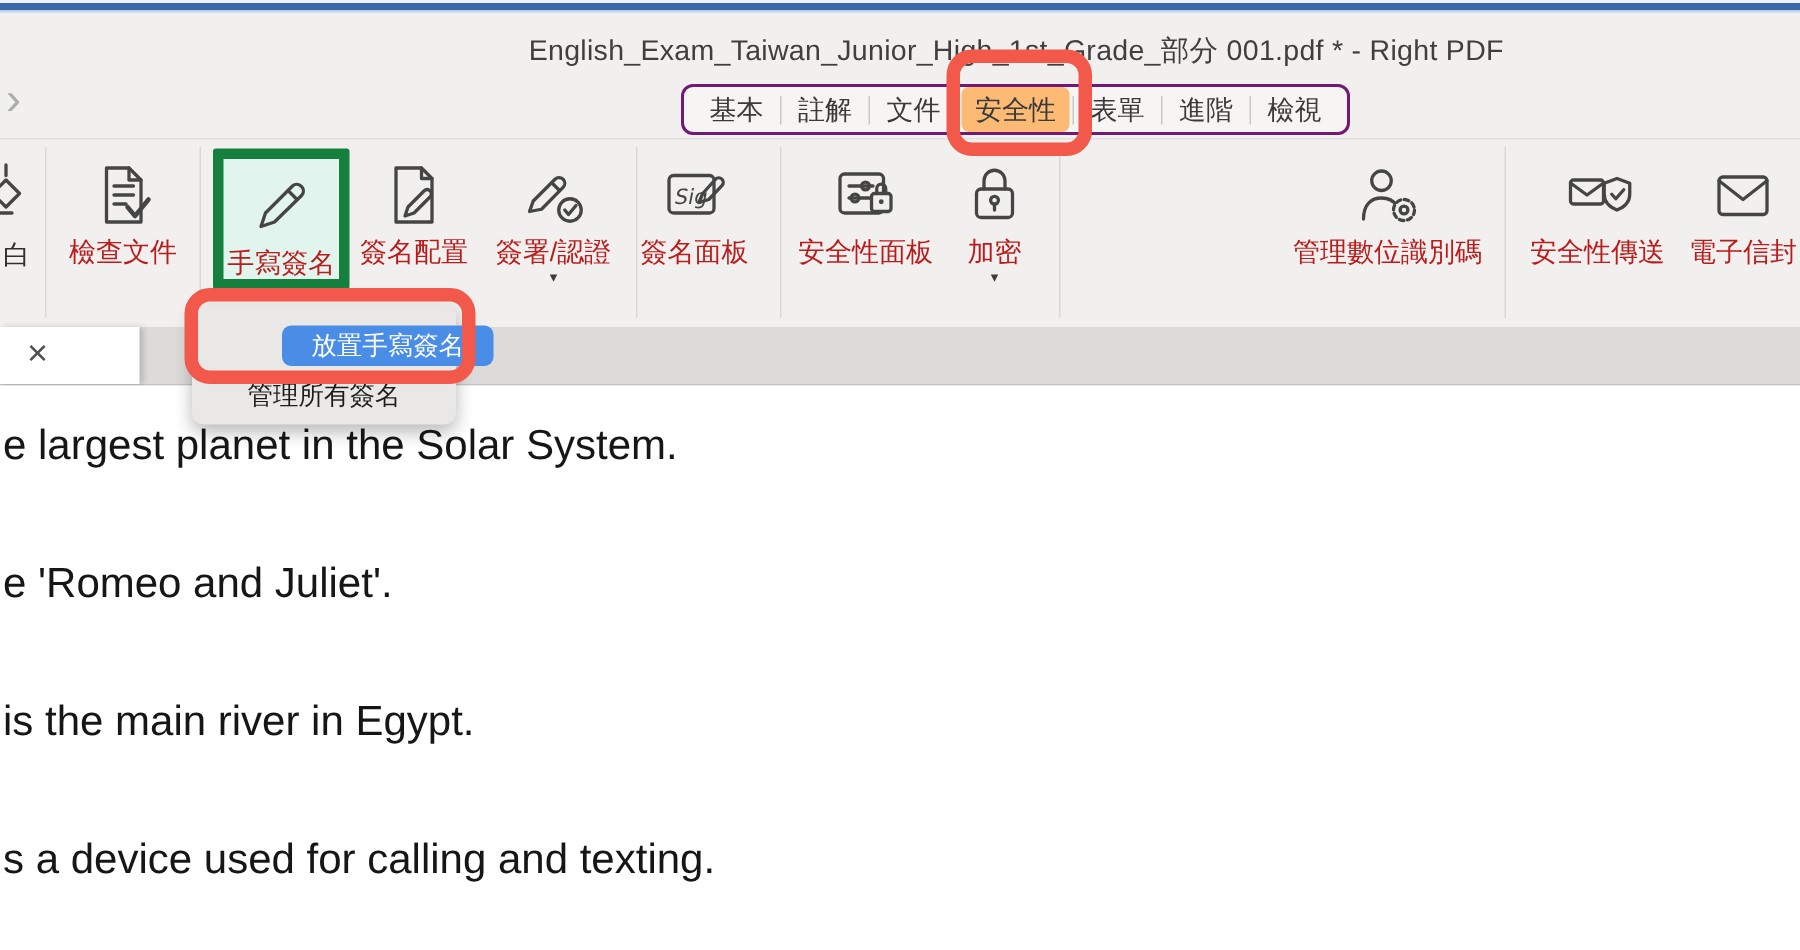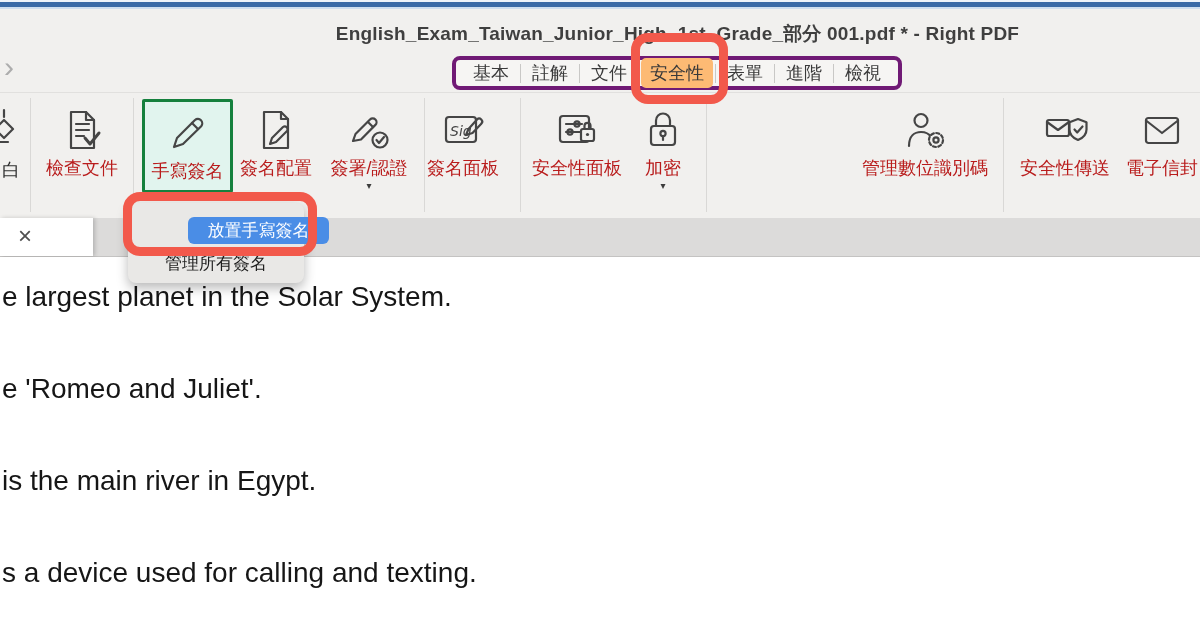--- a/index.html
+++ b/index.html
@@ -10,39 +10,39 @@
   
   .accent-a { position:absolute; left:0; top:0; width:1200px; height:2px; background:#eef3f9; }
   .accent-b { position:absolute; left:0; top:2px; width:1200px; height:5px; background:#3a6aa6; }
   .accent-c { position:absolute; left:0; top:7px; width:1200px; height:2px; background:#cfdeee; }
 
   
   .chrome-bg { position:absolute; left:0; top:9px; width:1200px; height:209px; background:#f1f0ee; }
   .ribbon-topline { position:absolute; left:0; top:92px; width:1200px; height:1px; background:#e1e0de; }
 
   .window-title { position:absolute; left:155px; right:0; top:21px; text-align:center;
-    font-size:19px; font-weight:bold; color:#3f3f3f; letter-spacing:0.2px; white-space:nowrap; }
+    font-size:19px; font-weight:normal; color:#3f3f3f; letter-spacing:0.2px; white-space:nowrap; }
 
   .back-chevron { position:absolute; left:4px; top:52px; font-size:30px; color:#adadad; line-height:30px; cursor:default; }
 
   
   .menu-tabs { position:absolute; left:677px; top:56px; transform:translateX(-50%);
-    display:flex; align-items:center; background:#f6f5f3; border:4px solid #701a75;
+    display:flex; align-items:center; background:#f6f5f3; border:2px solid #701a75;
     border-radius:8px; padding:3px 8px; height:34px; }
   .menu-tab { font-size:18px; color:#3a3a3a; padding:3px 9px; border-radius:5px; white-space:nowrap; cursor:default; }
   .menu-tab.selected { background:#fdba74; }
   .mtsep { width:1px; height:19px; background:#c9c8c6; margin:0 2px; }
 
   
   .rsep { position:absolute; top:98px; height:114px; width:1px; background:#d9d8d6; }
   .rbtn { position:absolute; top:106px; display:flex; flex-direction:column; align-items:center; cursor:default; }
   .rbtn .ricon { height:48px; display:flex; align-items:center; justify-content:center; }
   .rbtn .rlabel { margin-top:4px; font-size:18px; color:#b91c1c; white-space:nowrap; line-height:21px; }
   .rbtn .rarrow { margin-top:2px; font-size:10px; color:#3c3c3c; line-height:9px; }
-  .rbtn.active { top:99px; height:94px; background:#e1f4ee; border:3px solid #15803d; border-radius:2px; padding-top:7px; }
+  .rbtn.active { top:99px; height:94px; background:#e1f4ee; border:7px solid #15803d; border-radius:2px; padding-top:7px; }
   .rbtn-partial-icon { position:absolute; left:-12px; top:106px; }
   .rbtn-partial-label { position:absolute; left:2px; top:158px; font-size:18px; color:#2f2f2f; }
   svg.ic { stroke:#454545; stroke-width:2.2; fill:none; stroke-linecap:round; stroke-linejoin:round; }
 
   
   .doc-tab-bar { position:absolute; left:0; top:218px; width:1200px; height:39px; background:#dcdbda; border-bottom:1px solid #c4c3c2; }
   .active-doc-tab { position:absolute; left:0; top:0; width:93px; height:38px; background:#ffffff; box-shadow:2px 0 4px rgba(0,0,0,0.18); }
   .tab-close { position:absolute; left:18px; top:4px; font-size:24px; color:#4f4f4f; line-height:28px; cursor:default; }
   .tab-add { position:absolute; left:139px; top:2px; font-size:27px; color:#7b7b7b; line-height:30px; cursor:default; }
 

